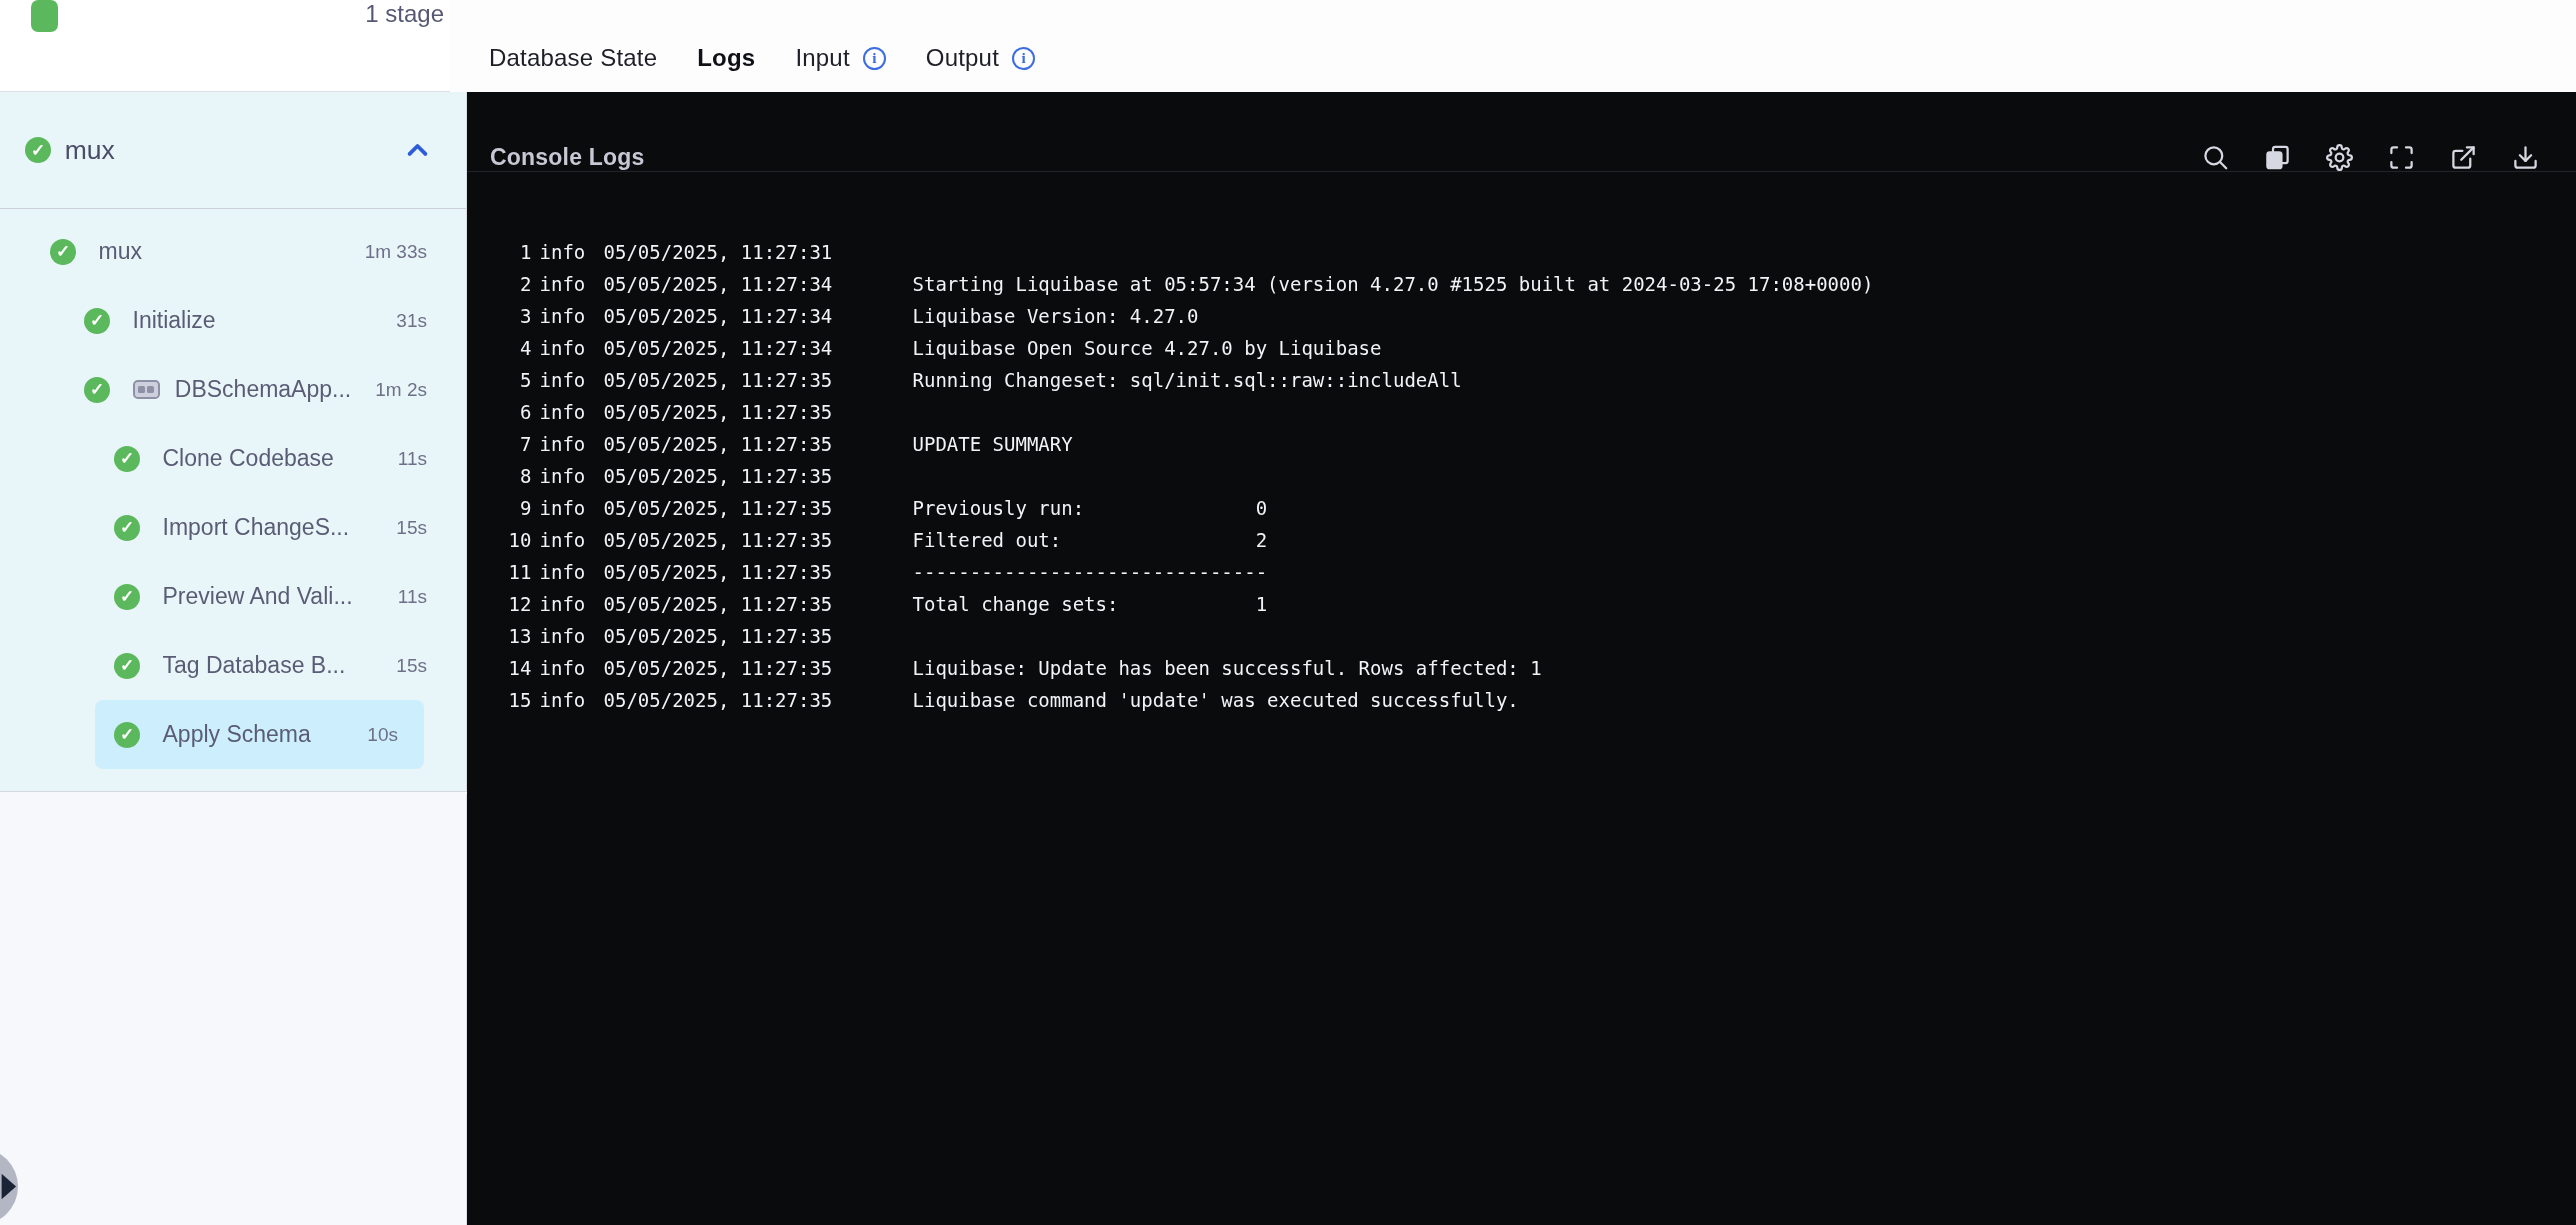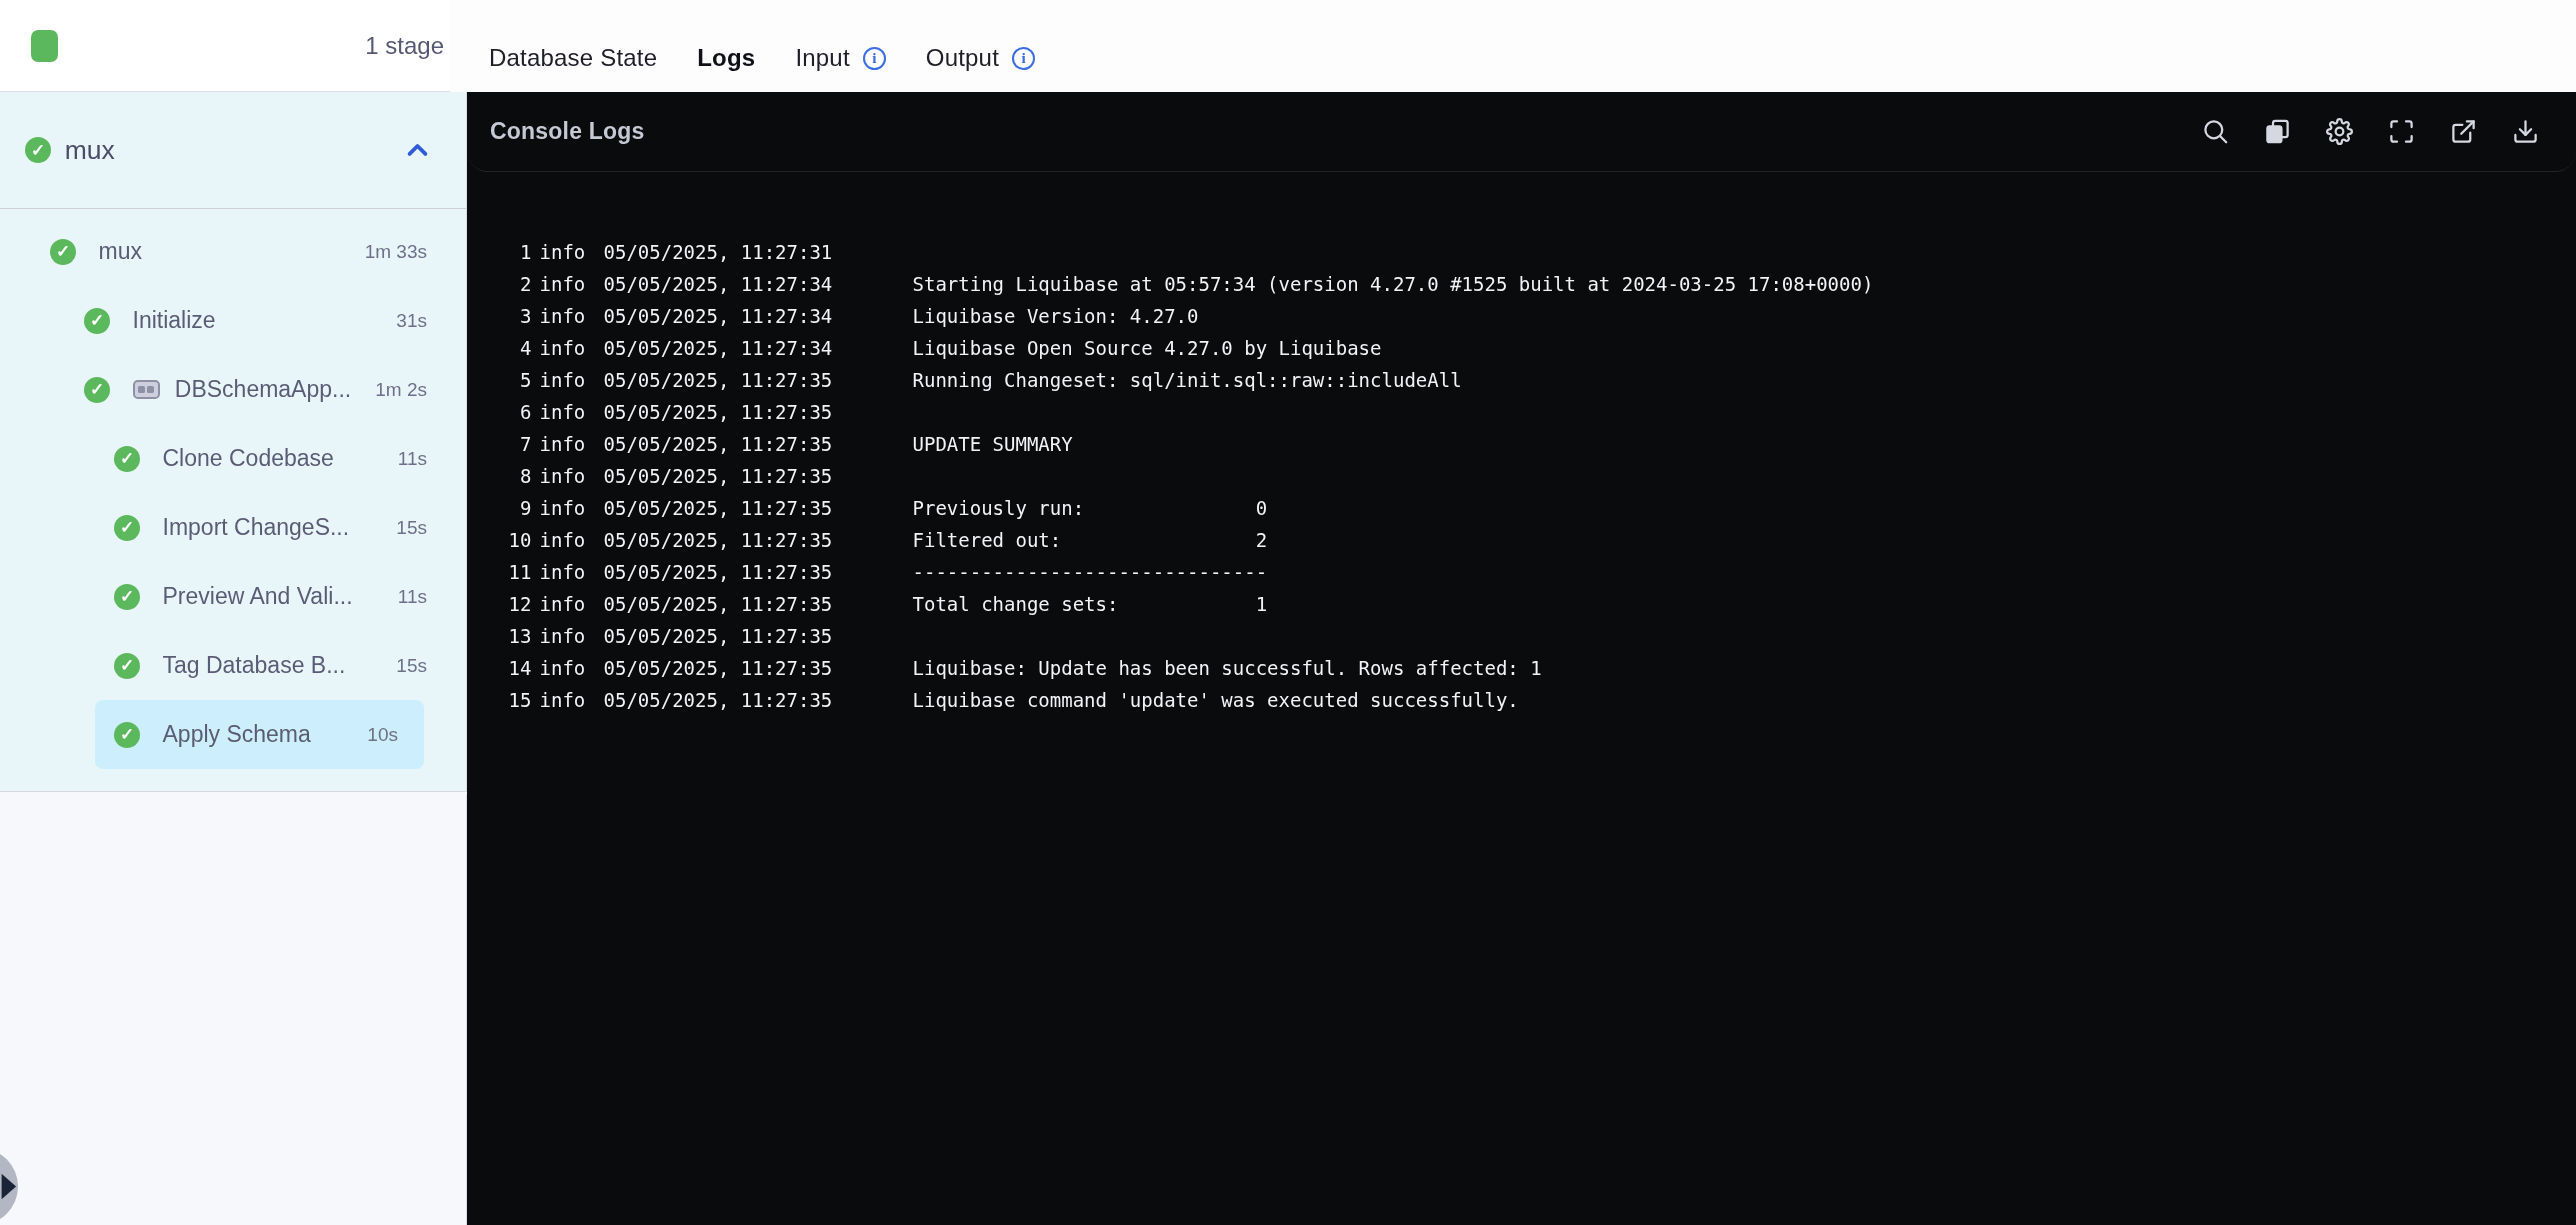--- a/index.html
+++ b/index.html
@@ -1,21 +1,21 @@
 <!DOCTYPE html>
 <html style="--accent: #3a6ce2; --green: #5cb85c; --highlight: #cdeefd;font-size:13px"><head>
 <meta charset="utf-8">
 <style>
   * { margin:0; padding:0; box-sizing:border-box; }
   html,body { width:2576px; height:1225px; background:#f6f8fb; font-family:"Liberation Sans", sans-serif; overflow:hidden; }
   #app { position:relative; width:2576px; height:1225px; }
 
   
   .tl-header { position:absolute; left:0; top:0; width:467px; height:92px; background:#ffffff;
-    border-bottom:1.6px solid #dcdfe5; border-right:1.6px solid #dcdfe5; display:flex; align-items:center;
+    border-bottom:1.6px solid #dcdfe5; border-right:1.6px solid #dcdfe5; display:flex; align-items:flex-start;
     padding:0 22px 0 31px; }
   .stage-square { width:27px; height:32px; border-radius:7.2px; background:var(--green,#5cb85c); }
   .stage-count { margin-left:auto; font-size:24px; color:#565873; }
 
   
   .tab-bar { position:absolute; left:450px; top:0; right:0; height:116px; background:#fdfdfe;
     display:flex; align-items:center; gap:40px; padding-left:39px; }
   .tab { position:relative; height:92px; display:flex; align-items:center; gap:13px; cursor:pointer; }
   .tab-label { font-size:24px; color:#1e1f27; letter-spacing:0.2px; }
   .tab.active .tab-label { font-weight:bold; color:#101116; }
@@ -46,22 +46,22 @@
   .sg-icon { width:27px; height:19px; min-width:27px; margin-left:22.5px; border:2.4px solid #8e90a6; border-radius:4.8px;
     background:#cdd0dc; display:flex; align-items:center; justify-content:center; gap:2.4px; }
   .sg-icon i { display:block; width:6.4px; height:7.2px; background:#8e90a6; border-radius:1.6px; }
   .sg-icon + .label { margin-left:15.3px; }
 
   .left-lower { position:absolute; left:0; top:794px; width:467px; bottom:0; background:#f6f8fb;
     border-right:1.6px solid #dcdfe5; }
 
   
   .console { position:absolute; left:467px; top:92px; right:0; bottom:0; background:#0a0b0d; }
-  .console-header { height:80px; display:flex; align-items:center; padding:0 37px 0 23px;
-    border-bottom:1.6px solid #232429;border-radius:21px; }
+  .console-header { height:80px; display:flex; align-items:flex-end; padding:0 37px 0 23px;
+    border-bottom:1.6px solid #232429; }
   .console-title { font-size:23px; font-weight:bold; color:#c6c8d4; letter-spacing:0.2px; }
   .console-tools { margin-left:auto; display:flex; align-items:center; gap:35px; }
   .tool-btn { width:27px; height:27px; display:flex; align-items:center; justify-content:center;
     background:none; border:none; cursor:pointer; padding:0; }
   .tool-btn svg { width:27px; height:27px; stroke:#d6d8e1; stroke-width:2; fill:none;
     stroke-linecap:round; stroke-linejoin:round; }
 
   .log-area { padding:64px 0 0 30.5px; font-family:"DejaVu Sans Mono", monospace; font-size:19px;
     line-height:32px; color:#f2f3f6; }
   .log-row { display:flex; align-items:flex-start; }

